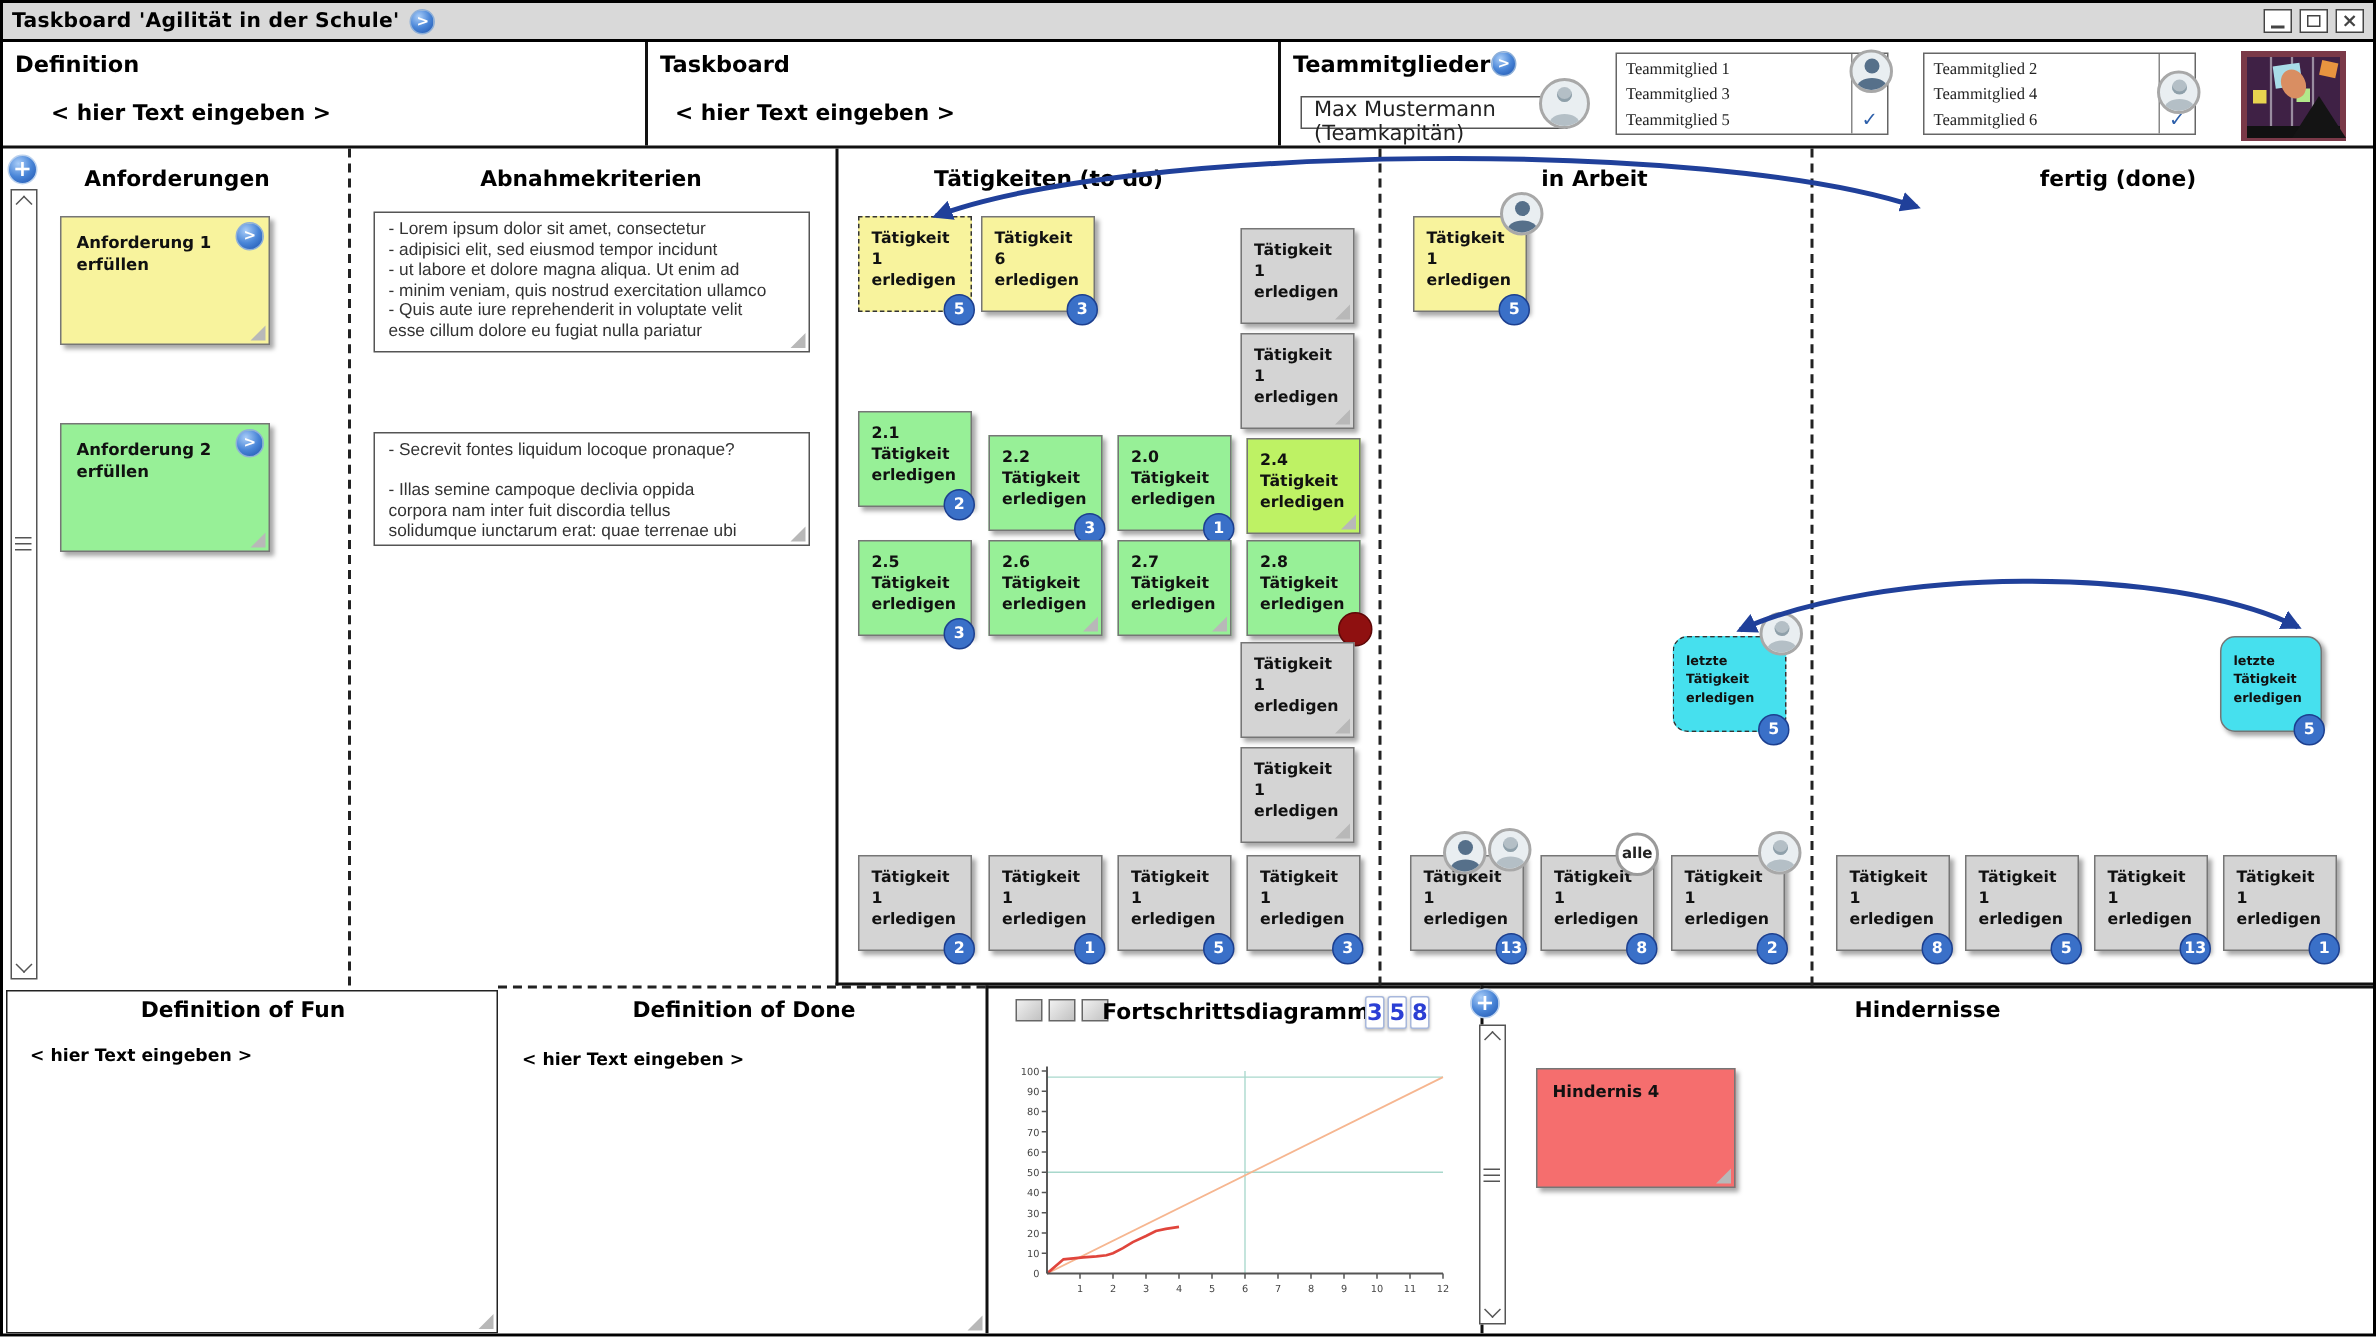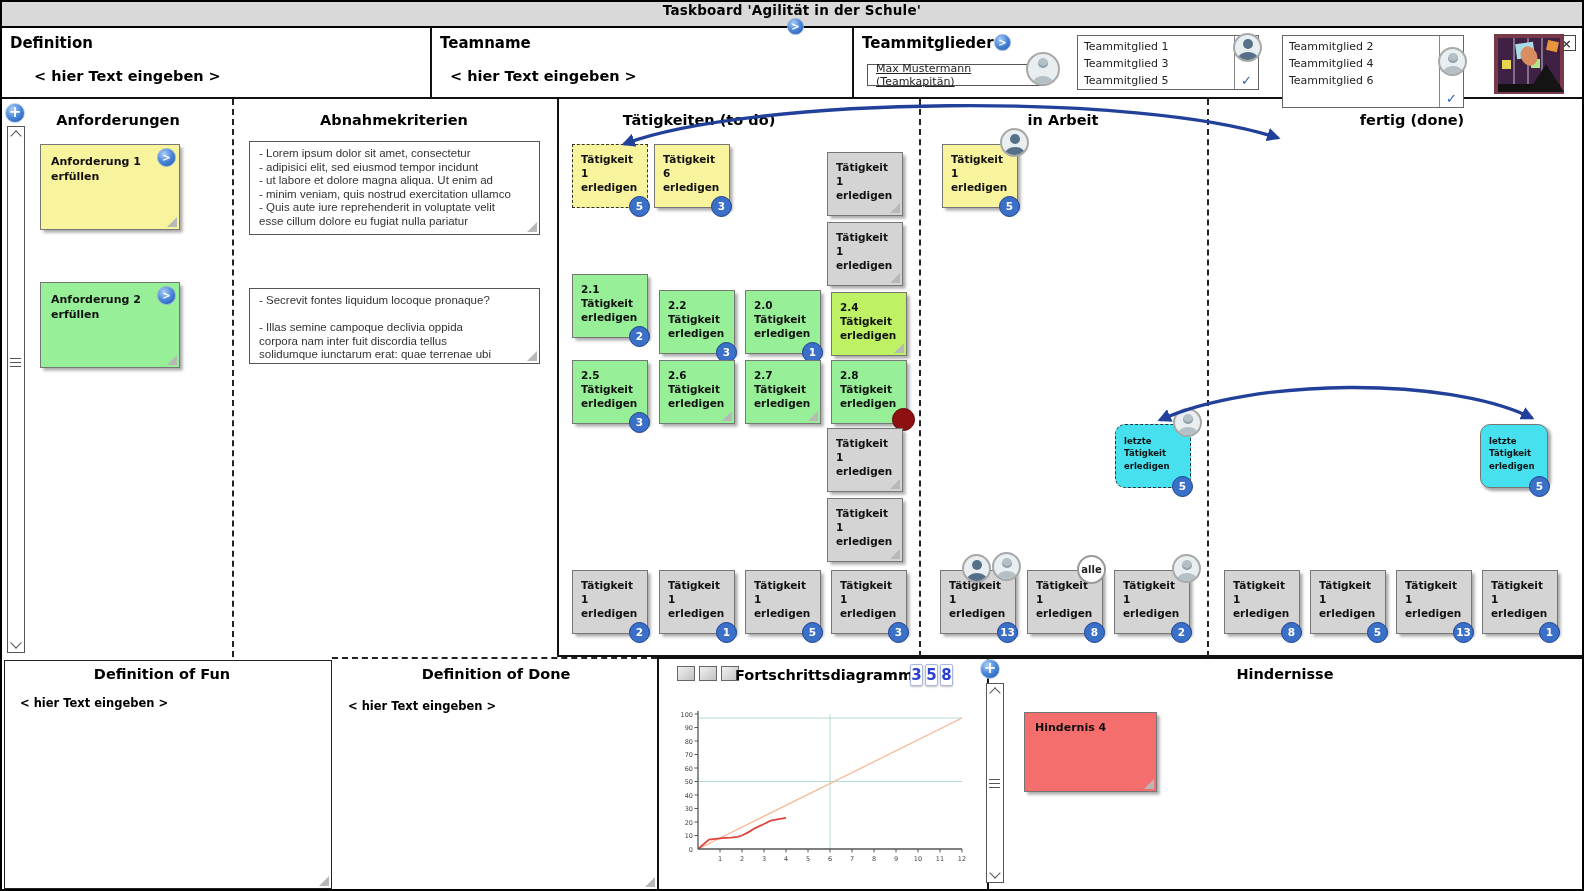--- a/index.html
+++ b/index.html
@@ -1,42 +1,42 @@
 <!DOCTYPE html>
 <html><head>
 <meta charset="utf-8">
 <style>
   html,body{margin:0;padding:0;background:#888;}
   *{box-sizing:border-box;}
   #win{position:relative;width:1584px;height:891px;background:#fff;border:2px solid #000;
        font-family:"DejaVu Sans",sans-serif;overflow:hidden;}
   
   .titlebar{position:absolute;left:0;top:0;right:0;height:26px;background:#d9d9d9;
-            border-bottom:2px solid #000;display:flex;align-items:center;padding:0 6px;flex-direction:column;}
+            border-bottom:2px solid #000;display:flex;align-items:center;padding:0 6px;}
   .title{font-weight:bold;font-size:13.5px;letter-spacing:.2px;}
   .sphere{display:inline-flex;align-items:center;justify-content:center;width:17px;height:17px;
           border-radius:50%;color:#fff;font-weight:bold;font-size:10px;margin-left:7px;
           background:radial-gradient(circle at 35% 28%,#a9cdf8 0%,#4a86d8 50%,#1c52ad 100%);
           border:1px solid #8fb0d8;flex:0 0 auto;}
   .winbtns{margin-left:auto;display:flex;}
   .wbtn{width:19px;height:16px;border:1.7px solid #444;background:#fff;margin-left:5px;
         display:flex;align-items:center;justify-content:center;position:relative;}
   .wbtn .min{width:9px;border-top:2px solid #444;margin-top:8px;}
   .wbtn .max{width:9px;height:8px;border:1.7px solid #444;}
   .wbtn .cls{font-size:13px;font-weight:bold;color:#444;line-height:1;}
   
   .hdr{position:absolute;left:0;top:26px;right:0;height:71px;border-bottom:2.5px solid #111;}
   .vline{position:absolute;top:0;height:100%;border-left:2px solid #111;}
   .lbl{position:absolute;font-weight:bold;font-size:15px;}
   .val{position:absolute;font-weight:bold;font-size:14.5px;}
-  .inputbox{position:absolute;border:1.6px solid #555;background:#fff;font-size:11px;
-            display:flex;align-items:center;padding:0 8px;color:#222;text-decoration:underline;}
+  .inputbox{position:absolute;border:1.6px solid #555;background:#fff;font-size:14px;
+            display:flex;padding:0 8px;color:#222;}
   .listbox{position:absolute;border:1.6px solid #666;background:#fff;display:flex;}
   .list-items{flex:1;padding:2px 6px;font-size:11px;color:#222;}
-  .list-items div{line-height:17px;white-space:nowrap;}
+  .list-items div{line-height:17px;white-space:nowrap;font-family:Liberation Serif, serif;}
   .list-strip{width:24px;border-left:1.4px solid #888;position:relative;}
   .checkmark{position:absolute;bottom:1px;left:0;right:0;text-align:center;color:#2c5faa;
              font-weight:bold;font-size:13px;}
   
   .av{position:absolute;width:29px;height:29px;border-radius:50%;border:2px solid #a8a8a8;
       background:#e9eef1;overflow:hidden;z-index:8;}
   .av::before{content:"";position:absolute;top:4px;left:50%;transform:translateX(-50%);
       width:10px;height:10px;border-radius:50%;}
   .av::after{content:"";position:absolute;bottom:-5px;left:50%;transform:translateX(-50%);
       width:20px;height:13px;border-radius:50% 50% 0 0;}
@@ -126,21 +126,21 @@
     </span>
   </div>
 
   <div class="hdr">
     <div class="vline" style="left:428px"></div>
     <div class="vline" style="left:850px"></div>
 
     <span class="lbl" style="left:8px;top:6px">Definition</span>
     <span class="val" style="left:32px;top:40px">&lt; hier Text eingeben &gt;</span>
 
-    <span class="lbl" style="left:438px;top:6px">Teamname</span>
+    <span class="lbl" style="left:438px;top:6px">Taskboard</span>
     <span class="val" style="left:448px;top:40px">&lt; hier Text eingeben &gt;</span>
 
     <span class="lbl" style="left:860px;top:6px">Teammitglieder</span>
     <span class="sphere" style="position:absolute;left:985px;top:6px">&gt;</span>
 
     <div class="inputbox" style="left:865px;top:36px;width:178px;height:22px">
       <span>Max Mustermann (Teamkapitän)</span>
     </div>
     <span class="av male" style="left:1024px;top:24px;width:34px;height:34px"></span>
 
@@ -149,21 +149,21 @@
           <div>Teammitglied 1</div>
           <div>Teammitglied 3</div>
           <div>Teammitglied 5</div>
         </div>
       <div class="list-strip">
         <span class="checkmark">✓</span>
       </div>
     </div>
     <span class="av female" style="left:1231px;top:5px"></span>
 
-    <div class="listbox" style="left:1280px;top:7px;width:182px;height:73px">
+    <div class="listbox" style="left:1280px;top:7px;width:182px;height:55px">
       <div class="list-items">
           <div>Teammitglied 2</div>
           <div>Teammitglied 4</div>
           <div>Teammitglied 6</div>
         </div>
       <div class="list-strip">
         <span class="checkmark">✓</span>
       </div>
     </div>
     <span class="av male" style="left:1436px;top:19px"></span>

